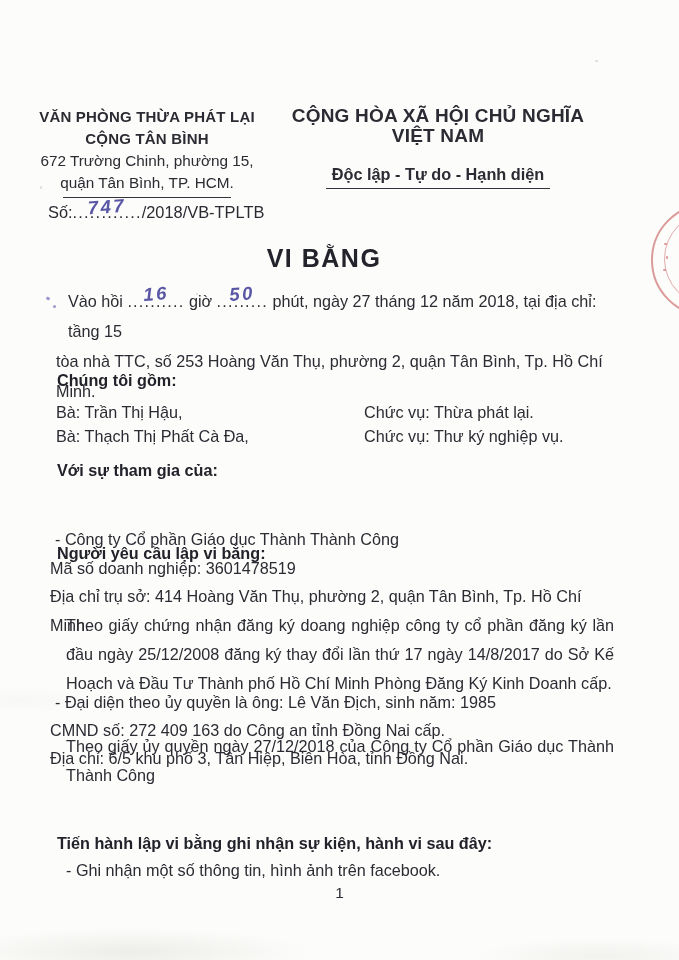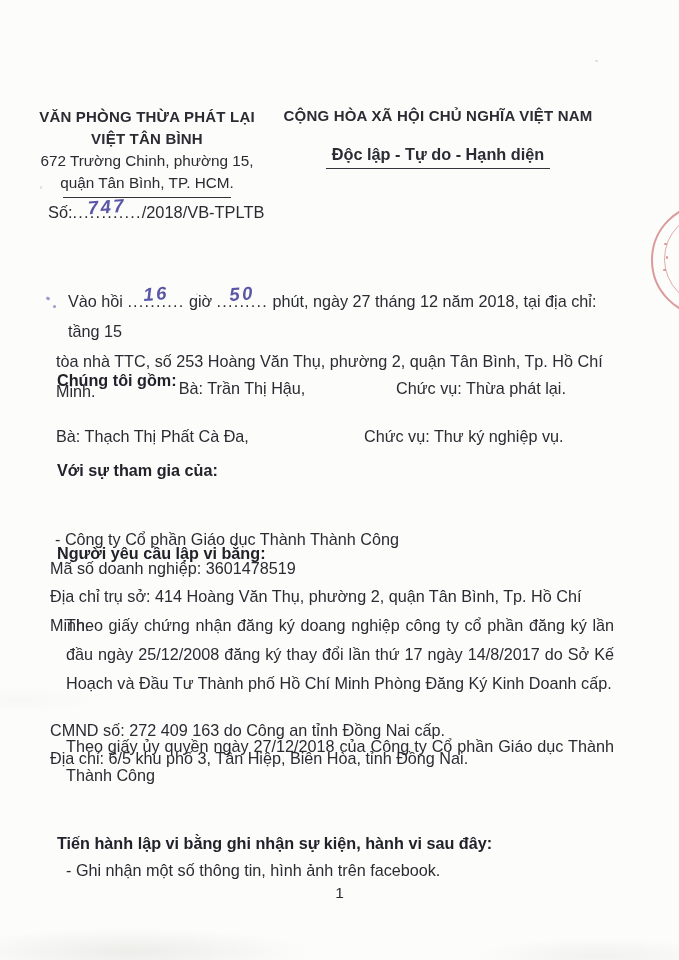--- a/index.html
+++ b/index.html
@@ -16,21 +16,21 @@
     color:#2b2b33;
     font-size:16.2px;
   }
   .abs{position:absolute;}
   
   .hdr-left{left:38px;top:106px;width:218px;text-align:center;line-height:22px;font-size:15px;}
   .hdr-left .nm{font-size:15px;font-weight:bold;letter-spacing:.2px;}
   .hdr-left .ad{font-size:15.3px;}
   .hdr-left .rule{margin:3px auto 0;width:168px;border-bottom:1.6px solid #33333b;}
   .hdr-right{left:282px;top:106px;width:312px;text-align:center;}
-  .hdr-right .nat{font-weight:bold;font-size:15px;letter-spacing:.2px;line-height:20px;}
+  .hdr-right .nat{font-weight:bold;font-size:19px;letter-spacing:.2px;line-height:20px;}
   .hdr-right .motto{display:inline-block;margin-top:19px;font-weight:bold;font-size:16.3px;
     padding:0 6px 4px;border-bottom:1.7px solid #33333b;}
   
   .so-line{left:48px;top:203px;font-size:16.4px;}
   .fill{position:relative;display:inline-block;}
   .dots{letter-spacing:1.2px;}
   .hand{
     position:absolute;left:50%;top:-7px;transform:translateX(-50%) rotate(-4deg);
     font-style:italic;font-weight:600;font-size:18.5px;letter-spacing:2.5px;
     color:#5a57a6;white-space:nowrap;
@@ -67,63 +67,65 @@
   .sp2{left:595px;top:60px;width:3px;height:2px;}
   .sp3{left:40px;top:186px;width:2px;height:3px;}
 </style>
 </head>
 <body>
 
 <div class="page">
 
   <div class="abs hdr-left">
     <div class="nm">VĂN PHÒNG THỪA PHÁT LẠI</div>
-    <div class="nm">VIỆT TÂN BÌNH</div>
+    <div class="nm">CỘNG TÂN BÌNH</div>
     <div class="ad">672 Trường Chinh, phường 15,</div>
     <div class="ad">quận Tân Bình, TP. HCM.</div>
     <div class="rule"></div>
   </div>
 
   <div class="abs hdr-right">
     <div class="nat">CỘNG HÒA XÃ HỘI CHỦ NGHĨA VIỆT NAM</div>
     <div class="motto">Độc lập - Tự do - Hạnh diện</div>
   </div>
 
   <div class="abs so-line">
     <span>Số:</span><span class="fill"><span class="dots">............</span><span class="hand">747</span></span><span>/2018/VB-TPLTB</span>
   </div>
 
+  <div class="abs title">VI BẰNG</div>
 
   <div class="abs blk intro">
     <div class="indent">
       <span>Vào hồi</span>
       <span class="fill"><span class="dots">..........</span><span class="hand">16</span></span>
       <span>giờ</span>
       <span class="fill"><span class="dots">.........</span><span class="hand">50</span></span>
       <span>phút, ngày 27 tháng 12 năm 2018, tại địa chỉ: tầng 15</span>
     </div>
     <div>tòa nhà TTC, số 253 Hoàng Văn Thụ, phường 2, quận Tân Bình, Tp. Hồ Chí Minh.</div>
   </div>
 
   <div class="abs blk h-bold hpad" style="top:366px;">Chúng tôi gồm:</div>
 
-  <div class="abs prow" style="top:374px;text-align:center;">
+  <div class="abs prow" style="top:398px;">
     <span class="pname">Bà: Trần Thị Hậu,</span><span>Chức vụ: Thừa phát lại.</span>
   </div>
   <div class="abs prow" style="top:422px;">
     <span class="pname">Bà: Thạch Thị Phất Cà Đa,</span><span>Chức vụ: Thư ký nghiệp vụ.</span>
   </div>
 
   <div class="abs blk h-bold hpad" style="top:456px;">Với sự tham gia của:</div>
 
   <div class="abs blk h-bold hpad" style="top:491px;margin-top:48px;">Người yêu cầu lập vi bằng:</div>
   <div class="abs blk" style="top:525px;padding-left:5px;">- Công ty Cổ phần Giáo dục Thành Thành Công</div>
   <div class="abs blk" style="top:554px;">Mã số doanh nghiệp: 3601478519</div>
   <div class="abs blk" style="top:582px;">Địa chỉ trụ sở: 414 Hoàng Văn Thụ, phường 2, quận Tân Bình, Tp. Hồ Chí Minh.</div>
   <div class="abs blk just" style="top:611px;">Theo giấy chứng nhận đăng ký doang nghiệp công ty cổ phần đăng ký lần đầu ngày 25/12/2008 đăng ký thay đổi lần thứ 17 ngày 14/8/2017 do Sở Kế Hoạch và Đầu Tư Thành phố Hồ Chí Minh Phòng Đăng Ký Kinh Doanh cấp.</div>
+  <div class="abs blk" style="top:688px;padding-left:5px;">- Đại diện theo ủy quyền là ông: Lê Văn Địch, sinh năm: 1985</div>
   <div class="abs blk" style="top:716px;">CMND số: 272 409 163 do Công an tỉnh Đồng Nai cấp.</div>
   <div class="abs blk" style="top:744px;">Địa chỉ: 6/5 khu phố 3, Tân Hiệp, Biên Hòa, tỉnh Đồng Nai.</div>
   <div class="abs blk just" style="top:732px;">Theo giấy ủy quyền ngày 27/12/2018 của Công ty Cổ phần Giáo dục Thành Thành Công</div>
 
   <div class="abs blk h-bold hpad" style="top:829px;">Tiến hành lập vi bằng ghi nhận sự kiện, hành vi sau đây:</div>
   <div class="abs blk item-indent" style="top:856px;">- Ghi nhận một số thông tin, hình ảnh trên facebook.</div>
 
   <div class="abs pagenum">1</div>
 
   <div class="stamp-outer"></div>

